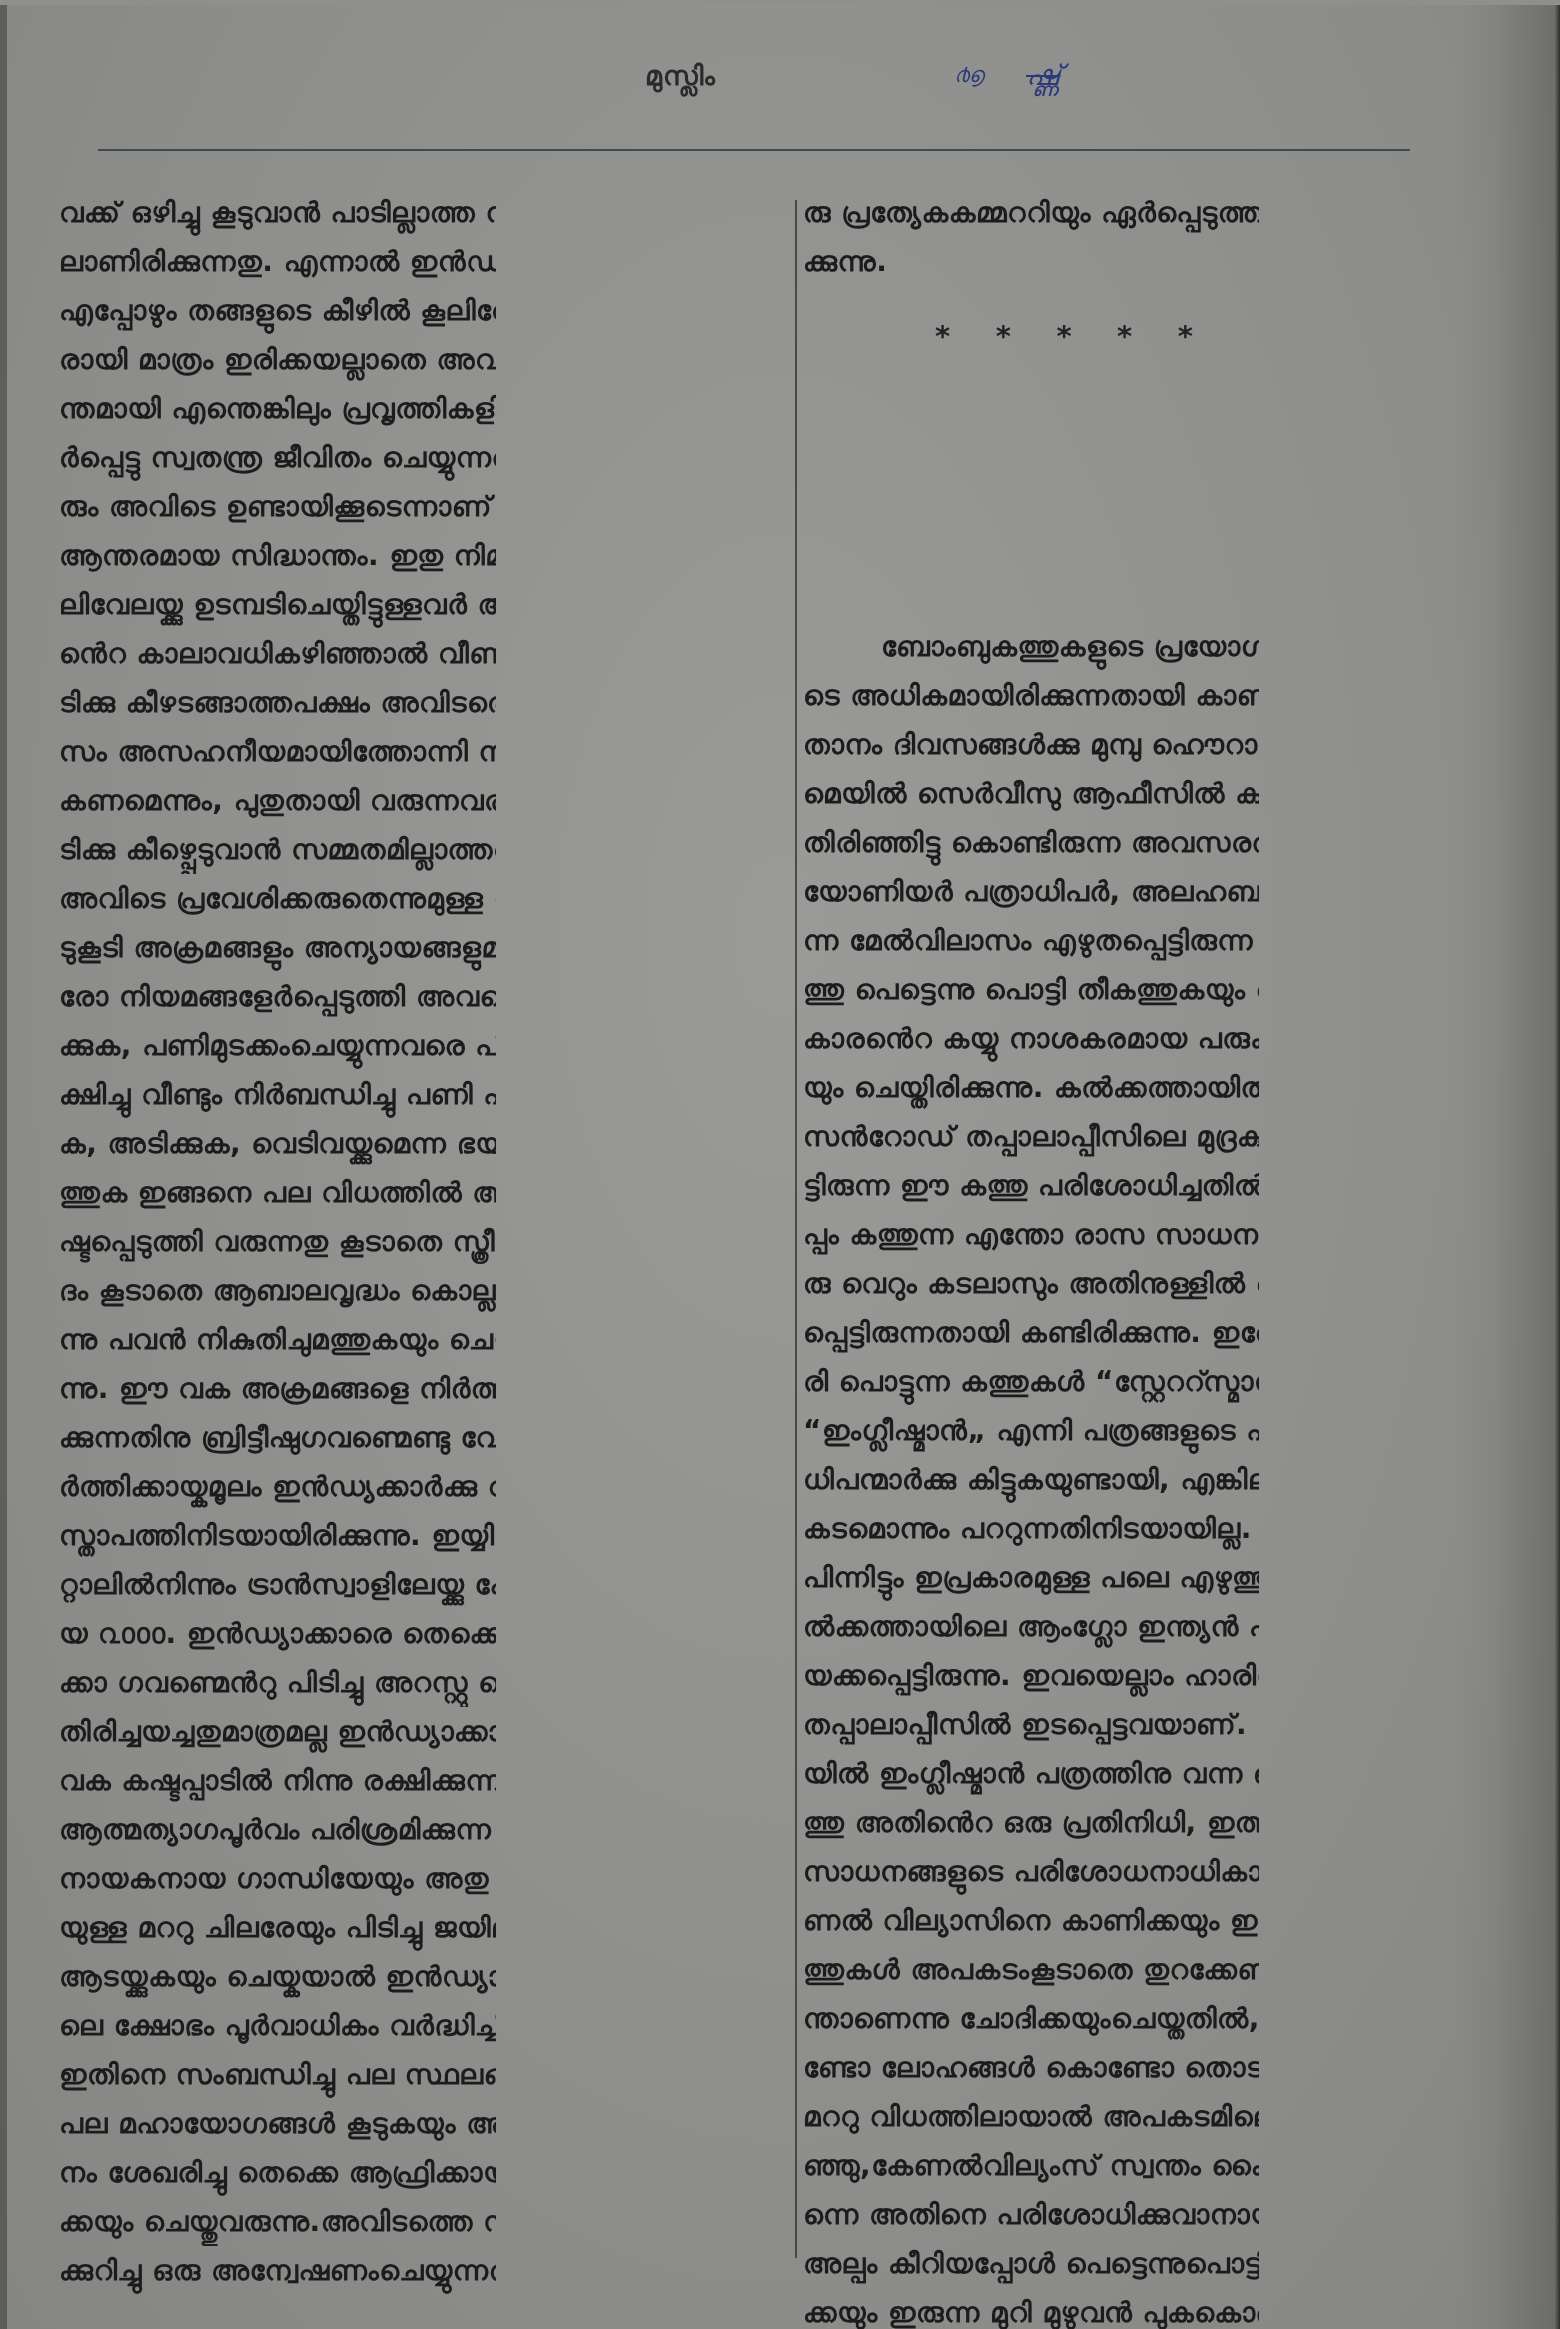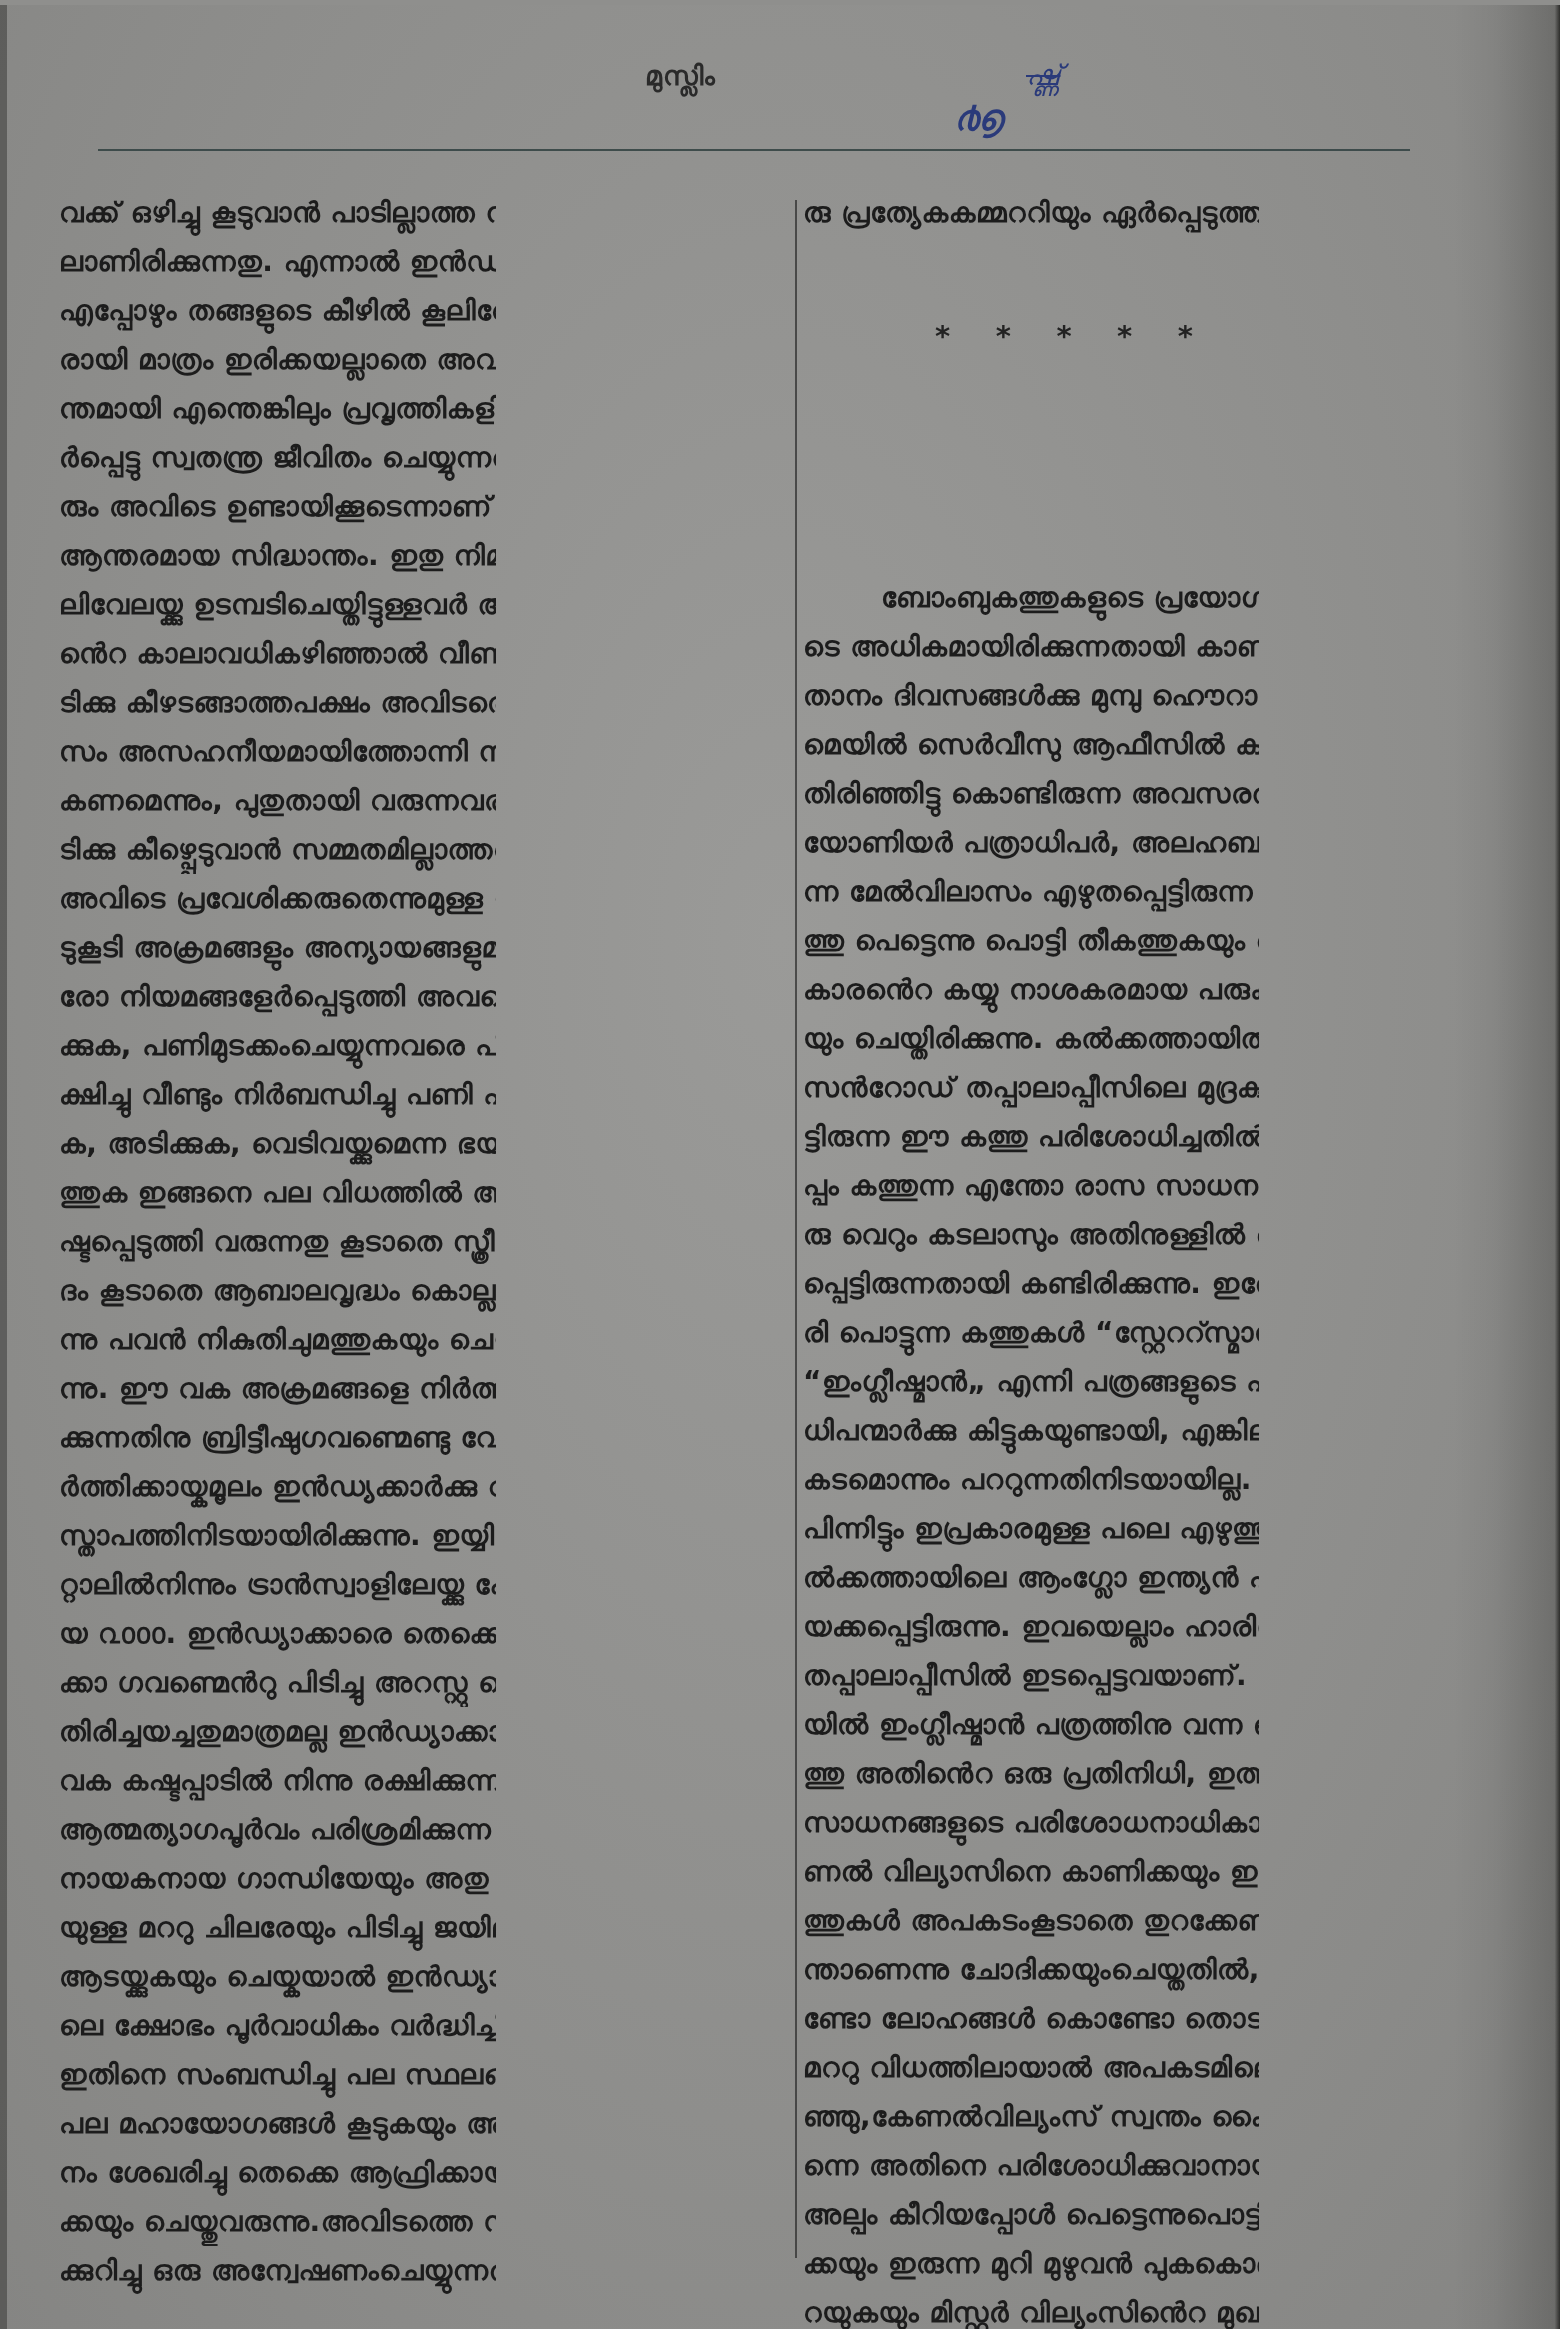--- a/index.html
+++ b/index.html
@@ -19,21 +19,21 @@
       background: linear-gradient(90deg, rgba(0,0,0,0) 0%, rgba(0,0,0,.05) 40%, rgba(60,60,58,.35) 95%, #2c2c2a 100%); }
     .running-head {
       position: absolute; left: 585px; top: 51px; width: 858px; height: 59px;
     }
     .journal-title {
       position: absolute; left: 60px; top: 3.9px;
       font-size: 27px; font-weight: bold; color: #2a2a2a; letter-spacing: 1px;
     }
     .page-number {
       position: absolute; left: 369px; top: 5.9px;
-      font-size: 36px; font-weight: bold; color: #2a3a7a; font-style: italic; margin-top: 35px;
+      font-size: 22px; font-weight: normal; color: #2a3a7a; font-style: italic;
     }
     .page-mark {
       position: absolute; left: 417px; top: 2px;
       font-size: 29px; color: #2a3a7a; font-style: italic;
       text-decoration: line-through; text-decoration-color: #2a3a7a; margin-left: 24px;
     }
     .head-rule {
       position: absolute; left: 98px; top: 144px; width: 1312px; height: 2px;
       background: #2f3f3f; opacity: .85;
     }
@@ -120,20 +120,21 @@
       <span class="line">പല മഹായോഗങ്ങൾ കൂടുകയും അനവധി ധ</span>
       <span class="line">നം ശേഖരിച്ചു തെക്കെ ആഫ്രിക്കായിൽ അയ</span>
       <span class="line">ക്കയും ചെയ്തുവരുന്നു.അവിടത്തെ സ്ഥിതികളെ</span>
       <span class="line">ക്കുറിച്ചു ഒരു അന്വേഷണംചെയ്യുന്നതിനായി ഒ</span>
     </div>
 
   <div class="col-divider"></div>
 
   <div class="column col-right" id="col-right">
       <span class="line">രു പ്രത്യേകകമ്മററിയും ഏർപ്പെടുത്തപ്പെട്ടിരി</span>
+      <span class="line short">ക്കുന്നു.</span>
       <span class="big-gap" style="height: 336px;"></span>
       <span class="line indent">ബോംബുകത്തുകളുടെ പ്രയോഗം ഇയ്യി</span>
       <span class="line">ടെ അധികമായിരിക്കുന്നതായി കാണുന്നു. ഏ</span>
       <span class="line">താനം ദിവസങ്ങൾക്കു മുമ്പു ഹൌറാ റയിൽവേ</span>
       <span class="line">മെയിൽ സെർവീസു ആഫീസിൽ കത്തുകൾ</span>
       <span class="line">തിരിഞ്ഞിട്ടു കൊണ്ടിരുന്ന അവസരത്തിൽ “പ</span>
       <span class="line">യോണിയർ പത്രാധിപർ, അലഹബാദ്„ എ</span>
       <span class="line">ന്ന മേൽവിലാസം എഴുതപ്പെട്ടിരുന്ന ഒരു ക</span>
       <span class="line">ത്തു പെട്ടെന്നു പൊട്ടി തീകത്തുകയും തിരിവു</span>
       <span class="line">കാരൻെറ കയ്യു നാശകരമായ പരുക്കു പററുക</span>

